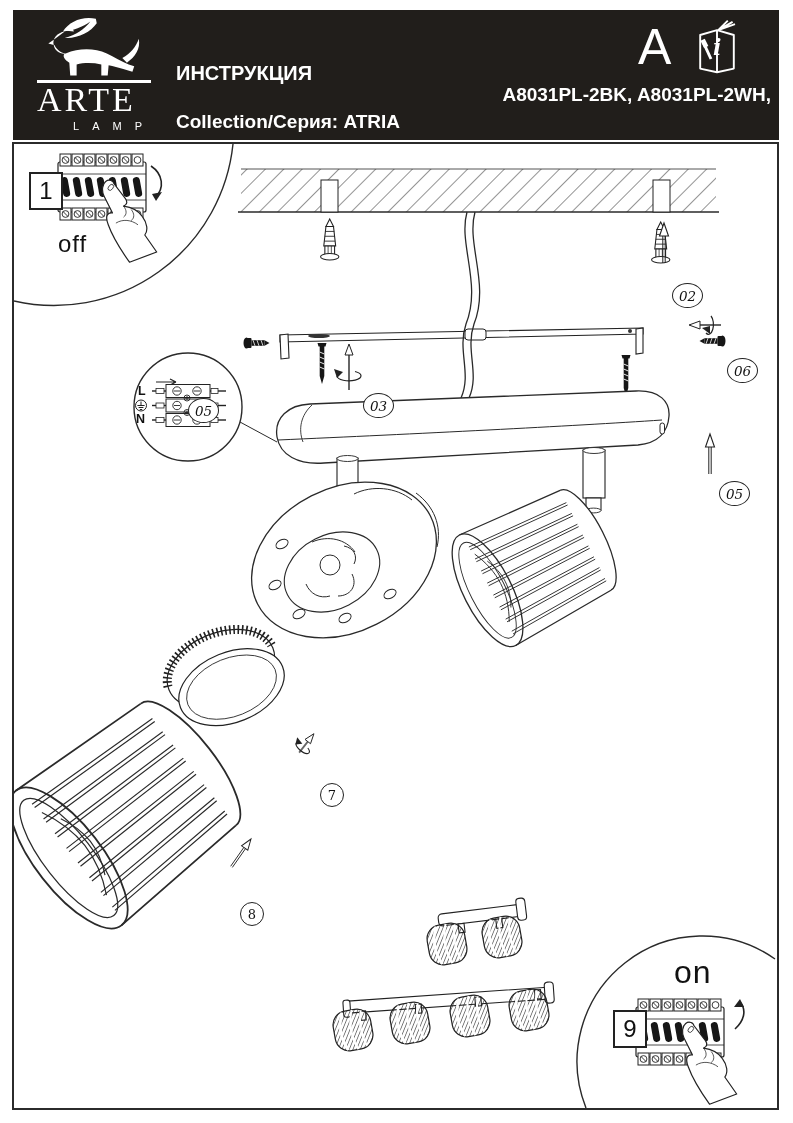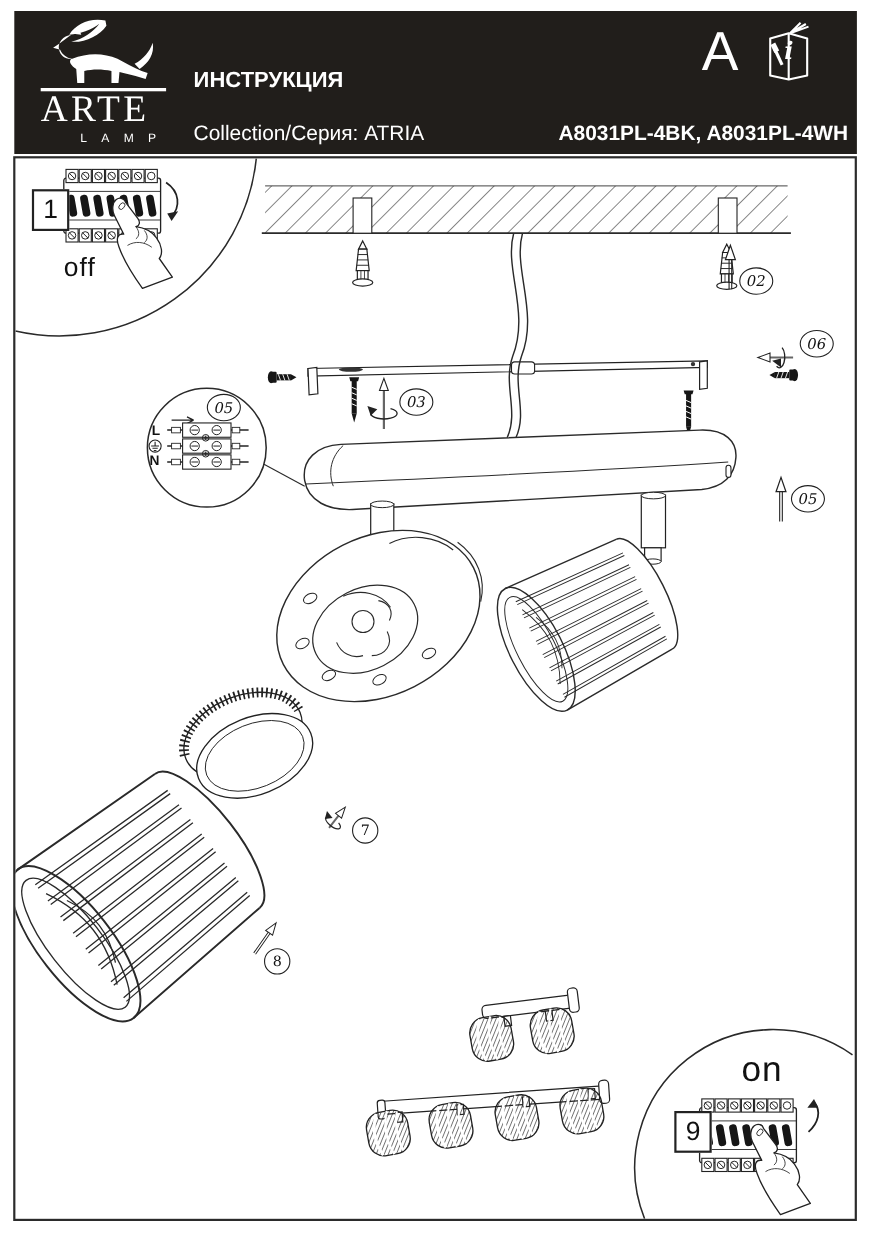--- a/index.html
+++ b/index.html
@@ -6,35 +6,35 @@
   body{width:793px;height:1123px;position:relative;font-family:"Liberation Sans",sans-serif;overflow:hidden;}
   
   .hdr{position:absolute;left:13px;top:10px;width:766px;height:130px;background:#211e1b;color:#fff;}
   .hdr *{position:absolute;}
   .brand-line{left:24px;top:70px;width:114px;height:3px;background:#fff;}
   .brand-name{left:24px;top:71px;width:114px;text-align:left;font-family:"Liberation Serif",serif;
               font-size:34px;letter-spacing:3px;font-weight:400;}
   .brand-sub{left:28px;top:110px;width:114px;text-align:right;font-size:11px;letter-spacing:13px;text-indent:13px;}
   .title-en{left:163px;top:16px;font-size:20px;font-weight:700;}
   .title-ru{left:163px;top:52px;font-size:20px;font-weight:700;}
-  .collection{left:163px;top:101px;font-size:19px;font-weight:400;}
+  .collection{left:163px;top:101px;font-size:19px;font-weight:700;}
   .doc-letter{left:625px;top:8px;font-size:50px;font-weight:400;}
   .manual-icon{left:680px;top:8px;width:48px;height:58px;}
   .manual-i{left:20px;top:16px;font-family:"DejaVu Serif",serif;font-style:italic;font-weight:700;font-size:22px;}
   .models1{right:8px;top:74px;font-size:19px;font-weight:600;}
   .models2{right:8px;top:101px;font-size:19px;font-weight:600;}
   
   .content{position:absolute;left:12px;top:142px;width:763px;height:964px;border:2px solid #2b2b2b;background:#fff;}
   .content svg.art{position:absolute;left:0;top:0;}
   .ov{position:absolute;color:#111;}
   .stepbox{border:2px solid #222;background:#fff;display:flex;align-items:center;justify-content:center;
            font-size:24px;}
   .state{font-size:24px;letter-spacing:1px;}
   .co{border:1.5px solid #222;border-radius:50%;background:#fff;display:flex;align-items:center;justify-content:center;
-      font-family:"DejaVu Serif",serif;font-style:italic;font-size:13.5px;width:29px;height:23px;}
+      font-family:"DejaVu Serif",serif;font-style:italic;font-size:13.5px;width:29px;height:23px;margin-top:40px;}
   .co-round{width:22px;height:22px;font-style:normal;font-size:13px;}
   .wlab{font-size:12.5px;font-weight:600;}
 </style>
 </head>
 <body>
 
 <div class="hdr">
   <svg style="left:26px;top:6px" width="110" height="64" viewBox="0 0 120 70">
     <g fill="#fff">
       <path d="M62 3 C47 0 33 6 26 17 C37 16 48 12 56 6 C50 14 40 21 28 24 C42 25 56 18 63 8 Z"></path>
@@ -54,21 +54,21 @@
       <g fill="none" stroke="#fff" stroke-width="1.6" stroke-linejoin="round">
         <path d="M6 13 L20 9 L34 13 L34 41 L20 44 L6 41 Z" fill="#211e1b"></path>
         <path d="M20 9 L20 44"></path>
         <path d="M21 9 L35 4 M21 9 L33 2 M21 9 L29 1"></path>
         <path d="M9 20 L15 33" stroke-width="2.4"></path>
         <path d="M8 17 L11 23" stroke-width="4"></path>
       </g>
     </svg>
     <span class="manual-i">i</span>
   </div>
-  <div class="models2">A8031PL-4BK, A8031PL-4WH</div>
+  <div class="models1">A8031PL-2BK, A8031PL-2WH,</div>
 </div>
 
 <div class="content">
 
 <svg class="art" width="763" height="964" viewBox="0 0 763 964">
   <defs>
     <pattern id="hatch" patternUnits="userSpaceOnUse" width="13" height="13" patternTransform="rotate(45)">
       <line x1="0" y1="0" x2="0" y2="13" stroke="#3a3a3a" stroke-width="1.1"></line>
     </pattern>
     <pattern id="dense" patternUnits="userSpaceOnUse" width="3.4" height="3.4" patternTransform="rotate(32)">
@@ -404,21 +404,21 @@
 
 <div class="ov stepbox" style="left:15px;top:28px;width:30px;height:34px">
       <span>1</span>
     </div>
 <div class="ov state" style="left:44px;top:86px">off</div>
 
 <div class="ov co" style="left:658px;top:99px">02</div>
 <div class="ov co" style="left:349px;top:209px">03</div>
 <div class="ov co" style="left:174px;top:214px">05</div>
 <div class="ov co" style="left:705px;top:297px">05</div>
-<div class="ov co" style="left:713px;top:156px">06</div>
+<div class="ov co" style="left:713px;top:174px">06</div>
 <div class="ov co co-round" style="left:306px;top:599px">7</div>
 <div class="ov co co-round" style="left:226px;top:718px">8</div>
 
 <div class="ov wlab" style="left:124px;top:240px">L</div>
 <div class="ov wlab" style="left:122px;top:268px">N</div>
 
 <div class="ov stepbox" style="left:599px;top:866px;width:30px;height:34px">
       <span>9</span>
     </div>
 <div class="ov state" style="left:660px;top:810px;font-size:32px">on</div>

